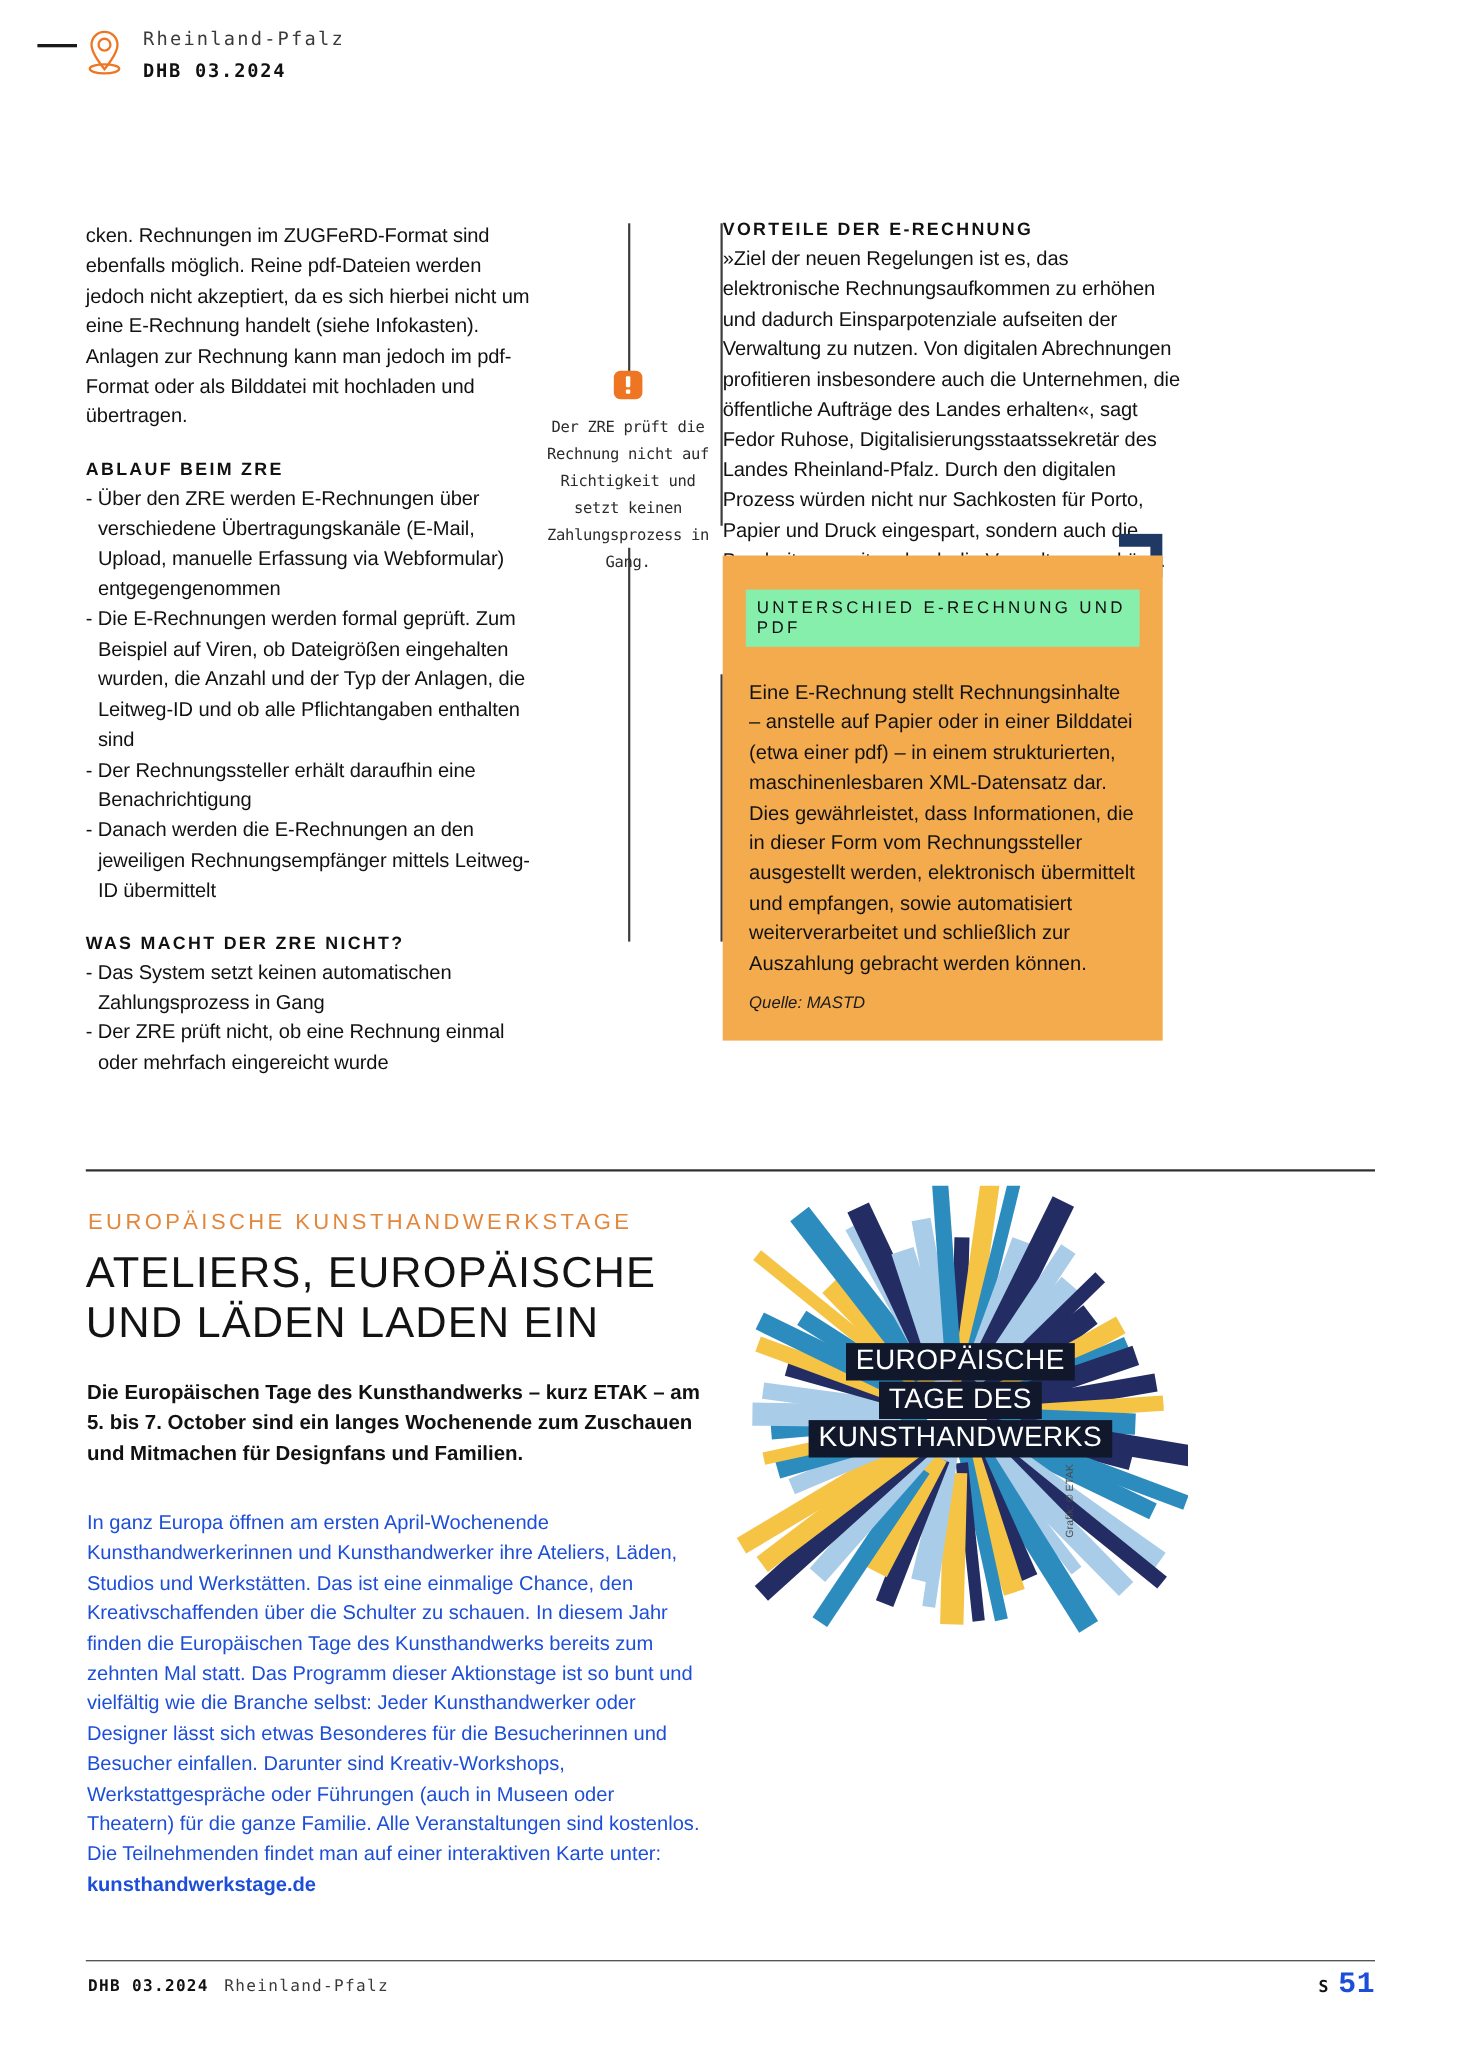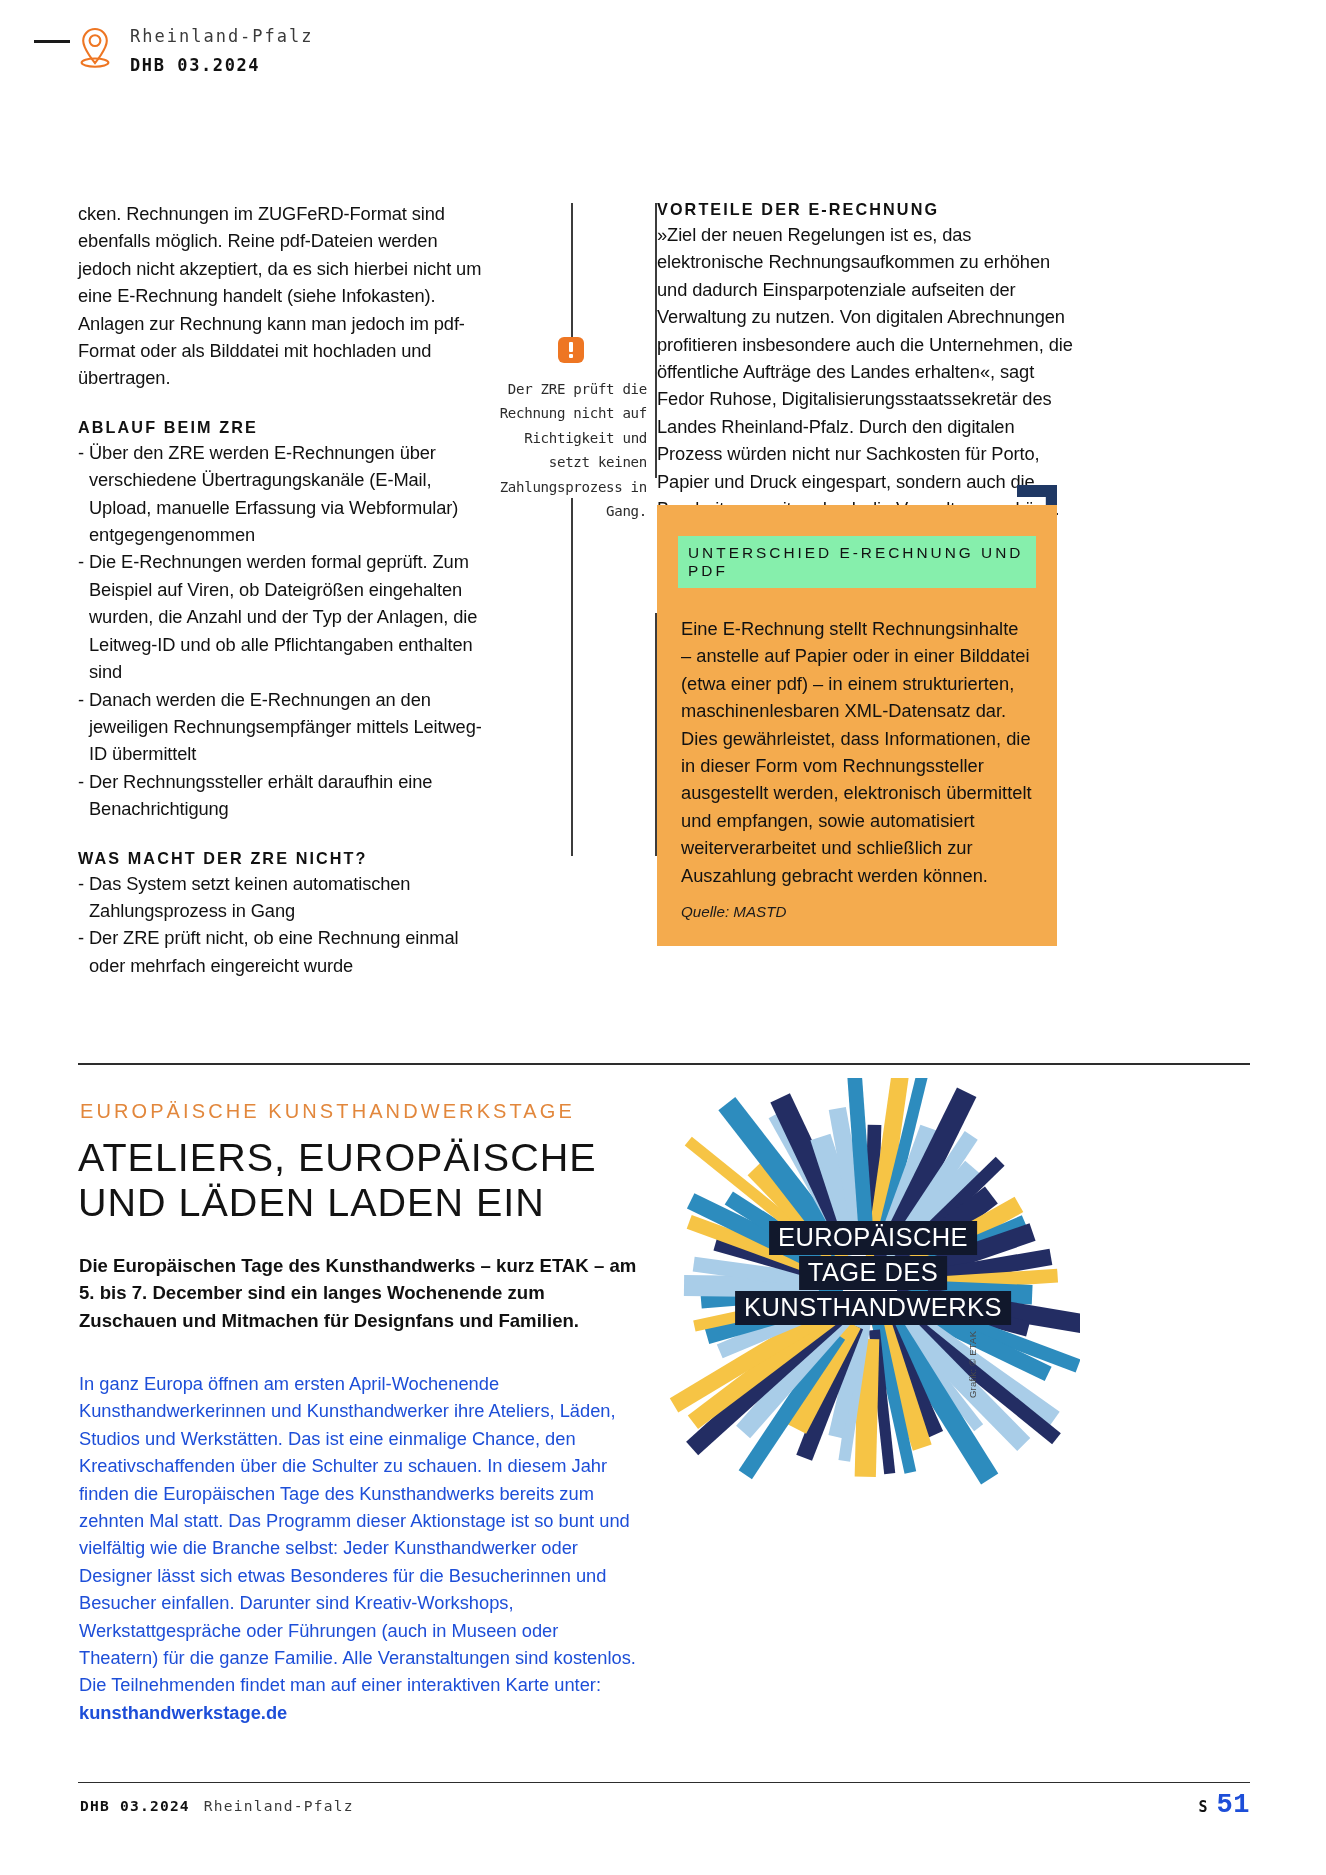--- a/index.html
+++ b/index.html
@@ -86,21 +86,21 @@
   .vrule-a { left: 571px; top: 203px;  height: 150px; }
   .vrule-b { left: 571px; top: 498px;  height: 358px; }
   .vrule-c { left: 655px; top: 203px;  height: 275px; }
   .vrule-d { left: 655px; top: 613px;  height: 243px; }
 
   
   .note {
     position: absolute;
     left: 495px; top: 337px;
     width: 152px;
-    text-align: right;
+    text-align: center;
   }
   .excl-badge {
     width: 26px; height: 26px;
     border-radius: 6px;
     background: #ee7623;
     margin: 0 auto 14px auto;
     position: relative;
   }
   .excl-badge::before {
     content: "";
@@ -309,22 +309,22 @@
   <div class="vrule vrule-c"></div>
   <div class="vrule vrule-d"></div>
 
   <div class="col-left">
     <p class="body-text">cken. Rechnungen im ZUGFeRD-Format sind ebenfalls möglich. Reine pdf-Dateien werden jedoch nicht akzeptiert, da es sich hierbei nicht um eine E-Rechnung handelt (siehe Infokasten). Anlagen zur Rechnung kann man jedoch im pdf-Format oder als Bilddatei mit hochladen und übertragen.</p>
 
     <div style="height:26px"></div>
     <div class="kicker">ABLAUF BEIM ZRE</div>
     <div class="body-text list-item">- Über den ZRE werden E-Rechnungen über verschiedene Übertragungskanäle (E-Mail, Upload, manuelle Erfassung via Webformular) entgegengenommen</div>
     <div class="body-text list-item">- Die E-Rechnungen werden formal geprüft. Zum Beispiel auf Viren, ob Dateigrößen eingehalten wurden, die Anzahl und der Typ der Anlagen, die Leitweg-ID und ob alle Pflichtangaben enthalten sind</div>
+    <div class="body-text list-item">- Der Rechnungssteller erhält daraufhin eine Benachrichtigung</div>
     <div class="body-text list-item">- Danach werden die E-Rechnungen an den jeweiligen Rechnungsempfänger mittels Leitweg-ID übermittelt</div>
-    <div class="body-text list-item">- Der Rechnungssteller erhält daraufhin eine Benachrichtigung</div>
 
     <div style="height:26px"></div>
     <div class="kicker">WAS MACHT DER ZRE NICHT?</div>
     <div class="body-text list-item">- Das System setzt keinen automatischen Zahlungsprozess in Gang</div>
     <div class="body-text list-item">- Der ZRE prüft nicht, ob eine Rechnung einmal oder mehrfach eingereicht wurde</div>
   </div>
 
   <div class="note">
     <div class="excl-badge"></div>
     <div class="note-text">Der ZRE prüft die Rechnung nicht auf Richtigkeit und setzt keinen Zahlungsprozess in Gang.</div>
@@ -344,21 +344,21 @@
     </div>
   </div>
 
   <div class="hrule"></div>
 
   <div class="art-kicker">EUROPÄISCHE KUNSTHANDWERKSTAGE</div>
   <div class="art-title">
     <div>ATELIERS, EUROPÄISCHE</div>
     <div>UND LÄDEN LADEN EIN</div>
   </div>
-  <div class="art-lead">Die Europäischen Tage des Kunsthandwerks – kurz ETAK – am 5. bis 7. December sind ein langes Wochenende zum Zuschauen und Mitmachen für Designfans und Familien.</div>
+  <div class="art-lead">Die Europäischen Tage des Kunsthandwerks – kurz ETAK – am 5. bis 7. October sind ein langes Wochenende zum Zuschauen und Mitmachen für Designfans und Familien.</div>
   <div class="art-body"><span>In ganz Europa öffnen am ersten April-Wochenende Kunsthandwerkerinnen und Kunsthandwerker ihre Ateliers, Läden, Studios und Werkstätten. Das ist eine einmalige Chance, den Kreativschaffenden über die Schulter zu schauen. In diesem Jahr finden die Europäischen Tage des Kunsthandwerks bereits zum zehnten Mal statt. Das Programm dieser Aktionstage ist so bunt und vielfältig wie die Branche selbst: Jeder Kunsthandwerker oder Designer lässt sich etwas Besonderes für die Besucherinnen und Besucher einfallen. Darunter sind Kreativ-Workshops, Werkstattgespräche oder Führungen (auch in Museen oder Theatern) für die ganze Familie. Alle Veranstaltungen sind kostenlos. Die Teilnehmenden findet man auf einer interaktiven Karte unter: </span><b>kunsthandwerkstage.de</b></div>
 
   <div class="burst-wrap">
     <svg viewBox="0 0 420 420" width="420" height="420">
       <g id="rays">
           <rect x="203.2" y="46.8" width="13.7" height="118.2" fill="#232d63" transform="rotate(1.57 210 210)"></rect>
           <rect x="201.3" y="-4.0" width="17.5" height="185.3" fill="#f6c445" transform="rotate(8.05 210 210)"></rect>
           <rect x="204.1" y="-8.4" width="11.8" height="165.9" fill="#2d8cbe" transform="rotate(13.77 210 210)"></rect>
           <rect x="201.4" y="39.3" width="17.2" height="121.9" fill="#a9cde8" transform="rotate(20.04 210 210)"></rect>
           <rect x="199.2" y="-8.3" width="21.7" height="190.6" fill="#232d63" transform="rotate(26.28 210 210)"></rect>

